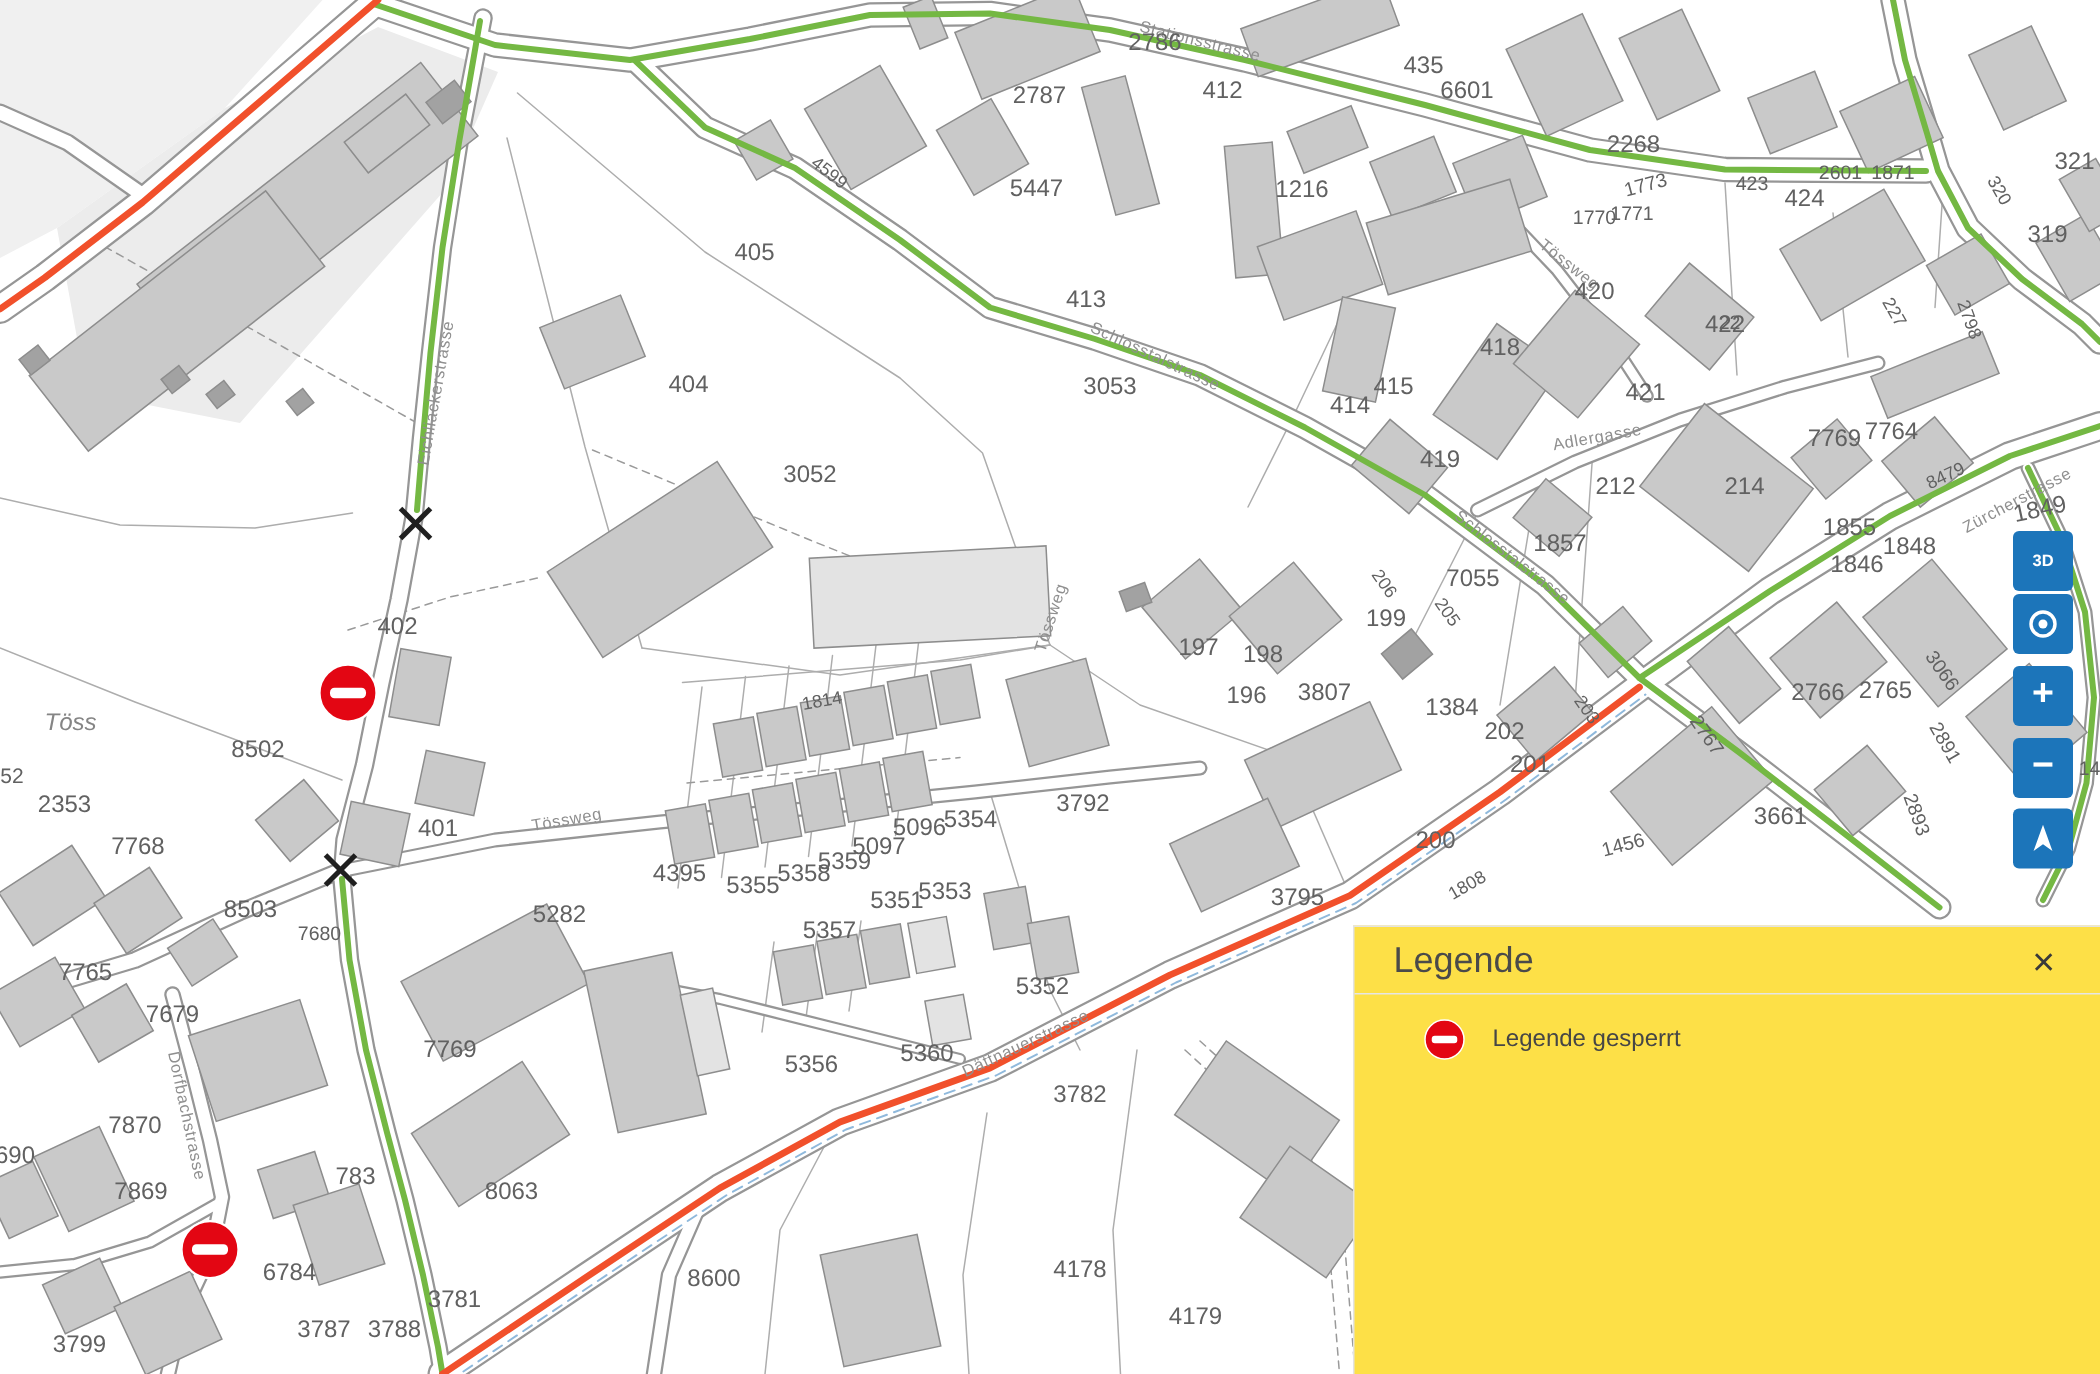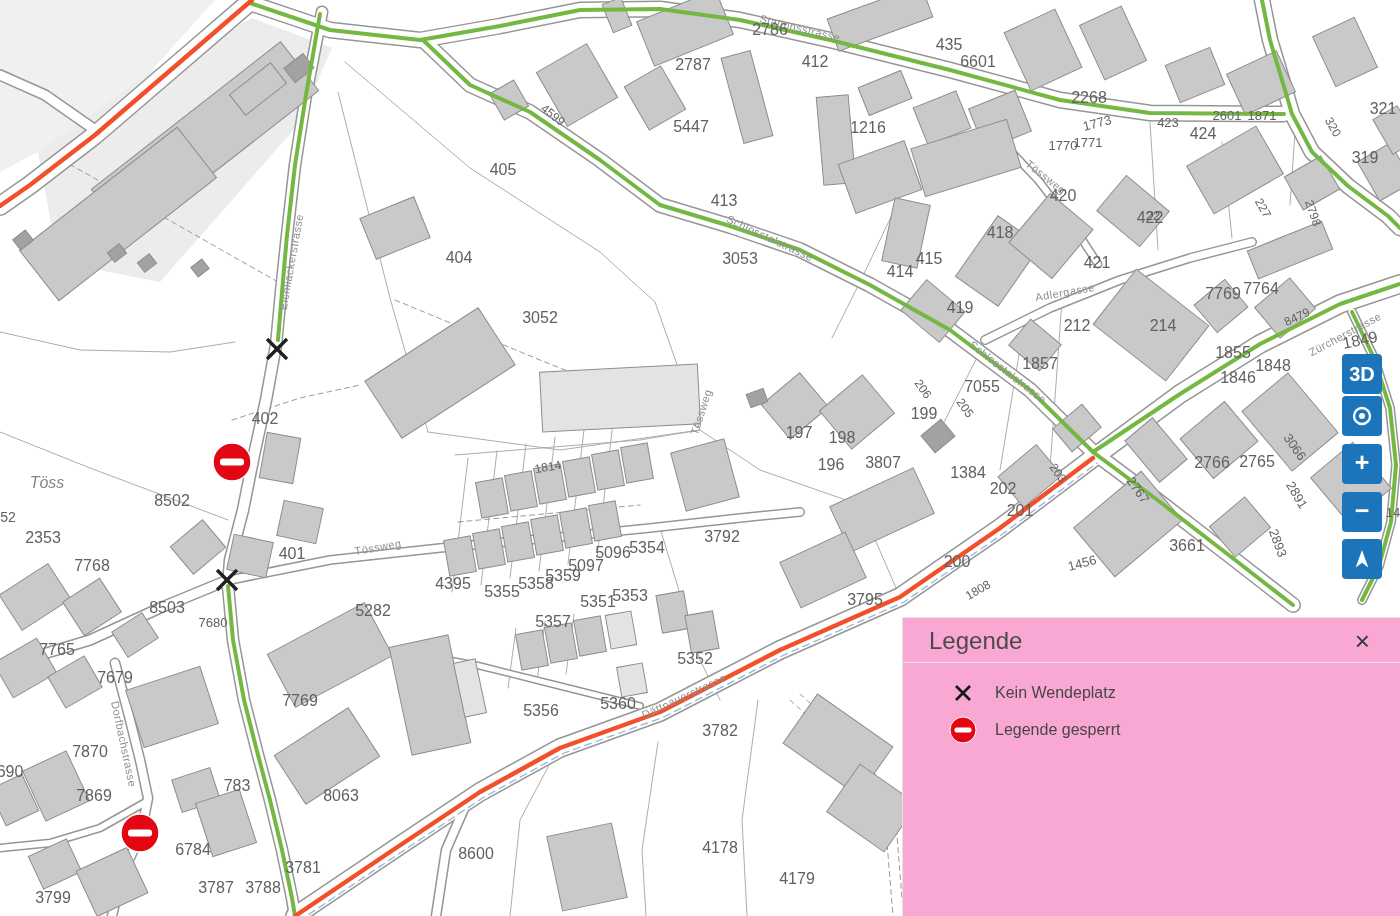--- a/index.html
+++ b/index.html
@@ -1,37 +1,37 @@
 <!DOCTYPE html>
 <html><head>
 <meta charset="utf-8">
 <style>
   html,body{margin:0;padding:0;background:#fff;}
   #app{position:relative;width:1400px;height:916px;overflow:hidden;background:#fff;
        font-family:"Liberation Sans",sans-serif;}
   #map-svg{position:absolute;left:0;top:0;}
   
-  .legend-panel{position:absolute;left:902px;top:617px;width:498px;height:299px;background:#f9a8d4;
+  .legend-panel{position:absolute;left:902px;top:617px;width:498px;height:299px;background:#fde047;
     border-left:1px solid #e3e3e3;border-top:1px solid #e3e3e3;box-sizing:border-box;}
   .legend-header{display:flex;justify-content:space-between;align-items:center;
     padding:9px 30px 7px 26px;}
   .legend-title{font-size:24px;color:#4a4a4a;}
   .legend-close{font-size:26px;color:#3a3a3a;line-height:1;cursor:pointer;}
   .legend-divider{border:none;border-top:1px solid #e6e6e6;margin:0;}
   .legend-body{padding:17px 26px 0 26px;}
   .legend-section{font-weight:bold;font-size:16px;color:#333;margin-bottom:13px;}
   .legend-item{display:flex;align-items:center;margin-bottom:11px;}
   .legend-icon{width:40px;margin-left:14px;margin-right:12px;display:flex;
     justify-content:center;align-items:center;height:26px;}
   .legend-label{font-size:16px;color:#464646;}
   
   .map-controls{position:absolute;left:1342px;top:354px;width:40px;}
   .ctrl-btn{width:40px;height:40px;background:#1c75ba;border-radius:4px;color:#fff;
     display:flex;align-items:center;justify-content:center;cursor:pointer;box-sizing:border-box;}
-  .ctrl-btn.t{font-weight:bold;font-size:20px;}
+  .ctrl-btn.t{font-weight:bold;font-size:11px;}
   .ctrl-btn.z{font-size:25px;font-weight:600;padding-bottom:3px;}
   .ctrl-gap2{margin-top:2px;}
   .ctrl-gap8{margin-top:8px;}
   .ctrl-gap7{margin-top:7px;}
 </style>
 </head>
 <body>
 
 <div id="app">
   <svg id="map-svg" width="1400" height="916" viewBox="0 0 1400 916">
@@ -370,29 +370,20 @@
   </div>
 
   <div class="legend-panel">
     <div class="legend-header">
       <span class="legend-title">Legende</span>
       <span class="legend-close">×</span>
     </div>
     <hr class="legend-divider">
     <div class="legend-body">
 
-      <div class="legend-item">
-        <span class="legend-icon">
-          <svg width="20" height="20" viewBox="0 0 20 20">
-            <line x1="3" y1="3" x2="17" y2="17" stroke="#151515" stroke-width="2.6"></line>
-            <line x1="17" y1="3" x2="3" y2="17" stroke="#151515" stroke-width="2.6"></line>
-          </svg>
-        </span>
-        <span class="legend-label">Kein Wendeplatz</span>
-      </div>
 
       <div class="legend-item">
         <span class="legend-icon">
           <svg width="28" height="28" viewBox="0 0 28 28">
             <circle cx="14" cy="14" r="13" fill="#e30613" stroke="#fff" stroke-width="1"></circle>
             <rect x="5.5" y="11.5" width="17" height="5" rx="2" fill="#fff"></rect>
           </svg>
         </span>
         <span class="legend-label">Legende gesperrt</span>
       </div>

